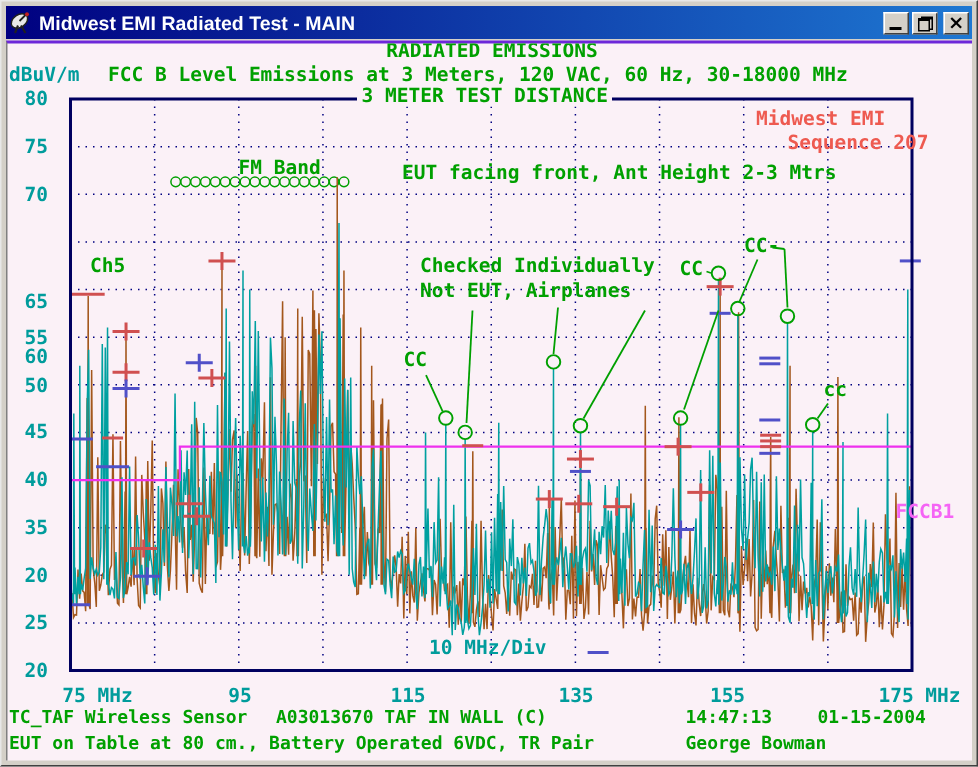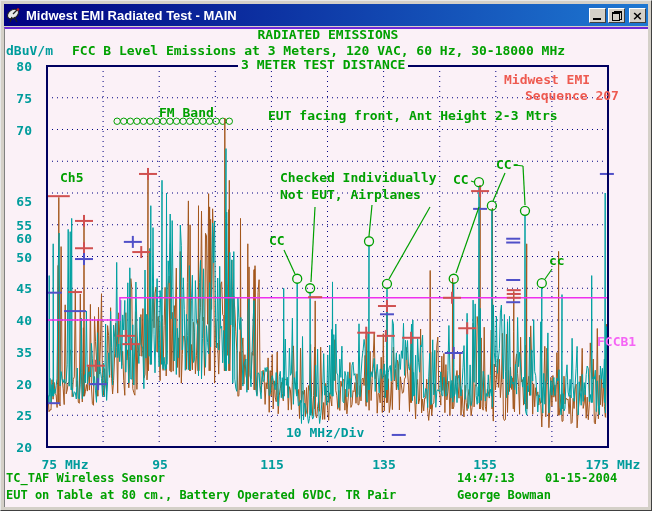--- a/index.html
+++ b/index.html
@@ -222,19 +222,20 @@
           <div class="t green" style="left: 278px; top: 185px;">Not EUT, Airplanes</div>
           <div class="t green" style="left: 267px; top: 231px;">CC</div>
           <div class="t green" style="left: 451px; top: 170px;">CC</div>
           <div class="t green" style="left: 494px; top: 155px;">CC-</div>
           <div class="t green" style="left: 547px; top: 251px;">cc</div>
           <div class="t teal" style="left: 284px; top: 423px;">10 MHz/Div</div>
           <div class="t magenta" style="left: 595px; top: 332px;">FCCB1</div>
         </div>
 
       <div class="t green small" style="left:4px;top:469px">TC_TAF Wireless Sensor</div>
+      <div class="t green small" style="left:182px;top:469px">A03013670 TAF IN WALL (C)</div>
       <div class="t green small" style="left:455px;top:469px">14:47:13</div>
       <div class="t green small" style="left:543px;top:469px">01-15-2004</div>
       <div class="t green small" style="left:4px;top:486px">EUT on Table at 80 cm., Battery Operated 6VDC, TR Pair</div>
       <div class="t green small" style="left:455px;top:486px">George Bowman</div>
     </div>
   </div>
 </div>
 
 </body></html>

